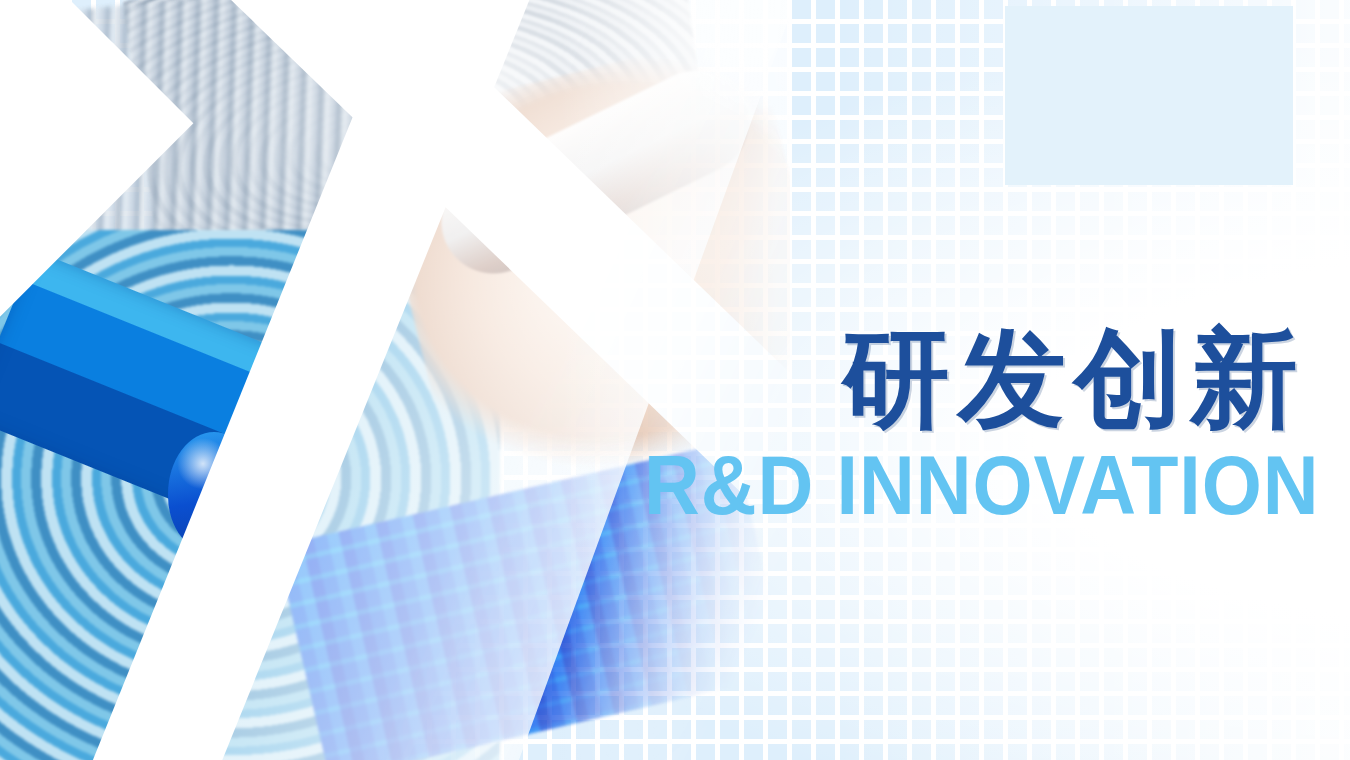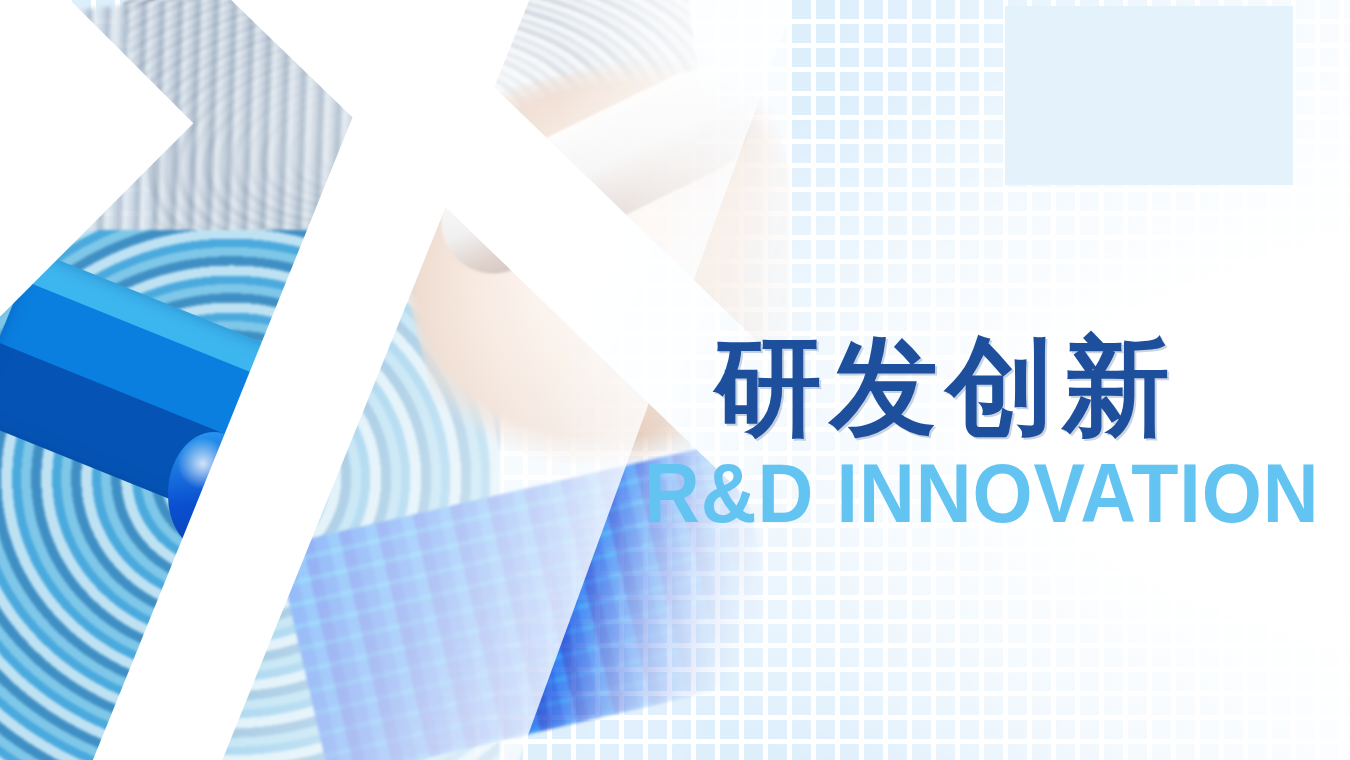--- a/index.html
+++ b/index.html
@@ -173,29 +173,30 @@
   #logo-panel{
     position:absolute;left:1005px;top:6px;width:288px;height:179px;
     background:#e3f2fb;
   }
 
   
   #headline{
     position:absolute;left:706px;top:322px;width:600px;
   }
   #title-cn{
-    margin:8px;
+    margin:0;
     font-family:"Liberation Sans","DejaVu Sans",sans-serif;
     font-weight:700;
     font-size:108px;
     line-height:1.05;
     letter-spacing:8px;
     color:#1d4f9c;
     white-space:nowrap;
     text-shadow:2px 2px 0 rgba(20,60,120,.22);
+    text-align:right;
   }
   #title-en{
     margin:8px 0 0 -62px;
     font-family:"Liberation Sans Narrow","Liberation Sans","DejaVu Sans Condensed",sans-serif;
     font-weight:700;
     font-size:84px;
     line-height:1;
     letter-spacing:1px;
     color:#63c4f2;
     white-space:nowrap;

